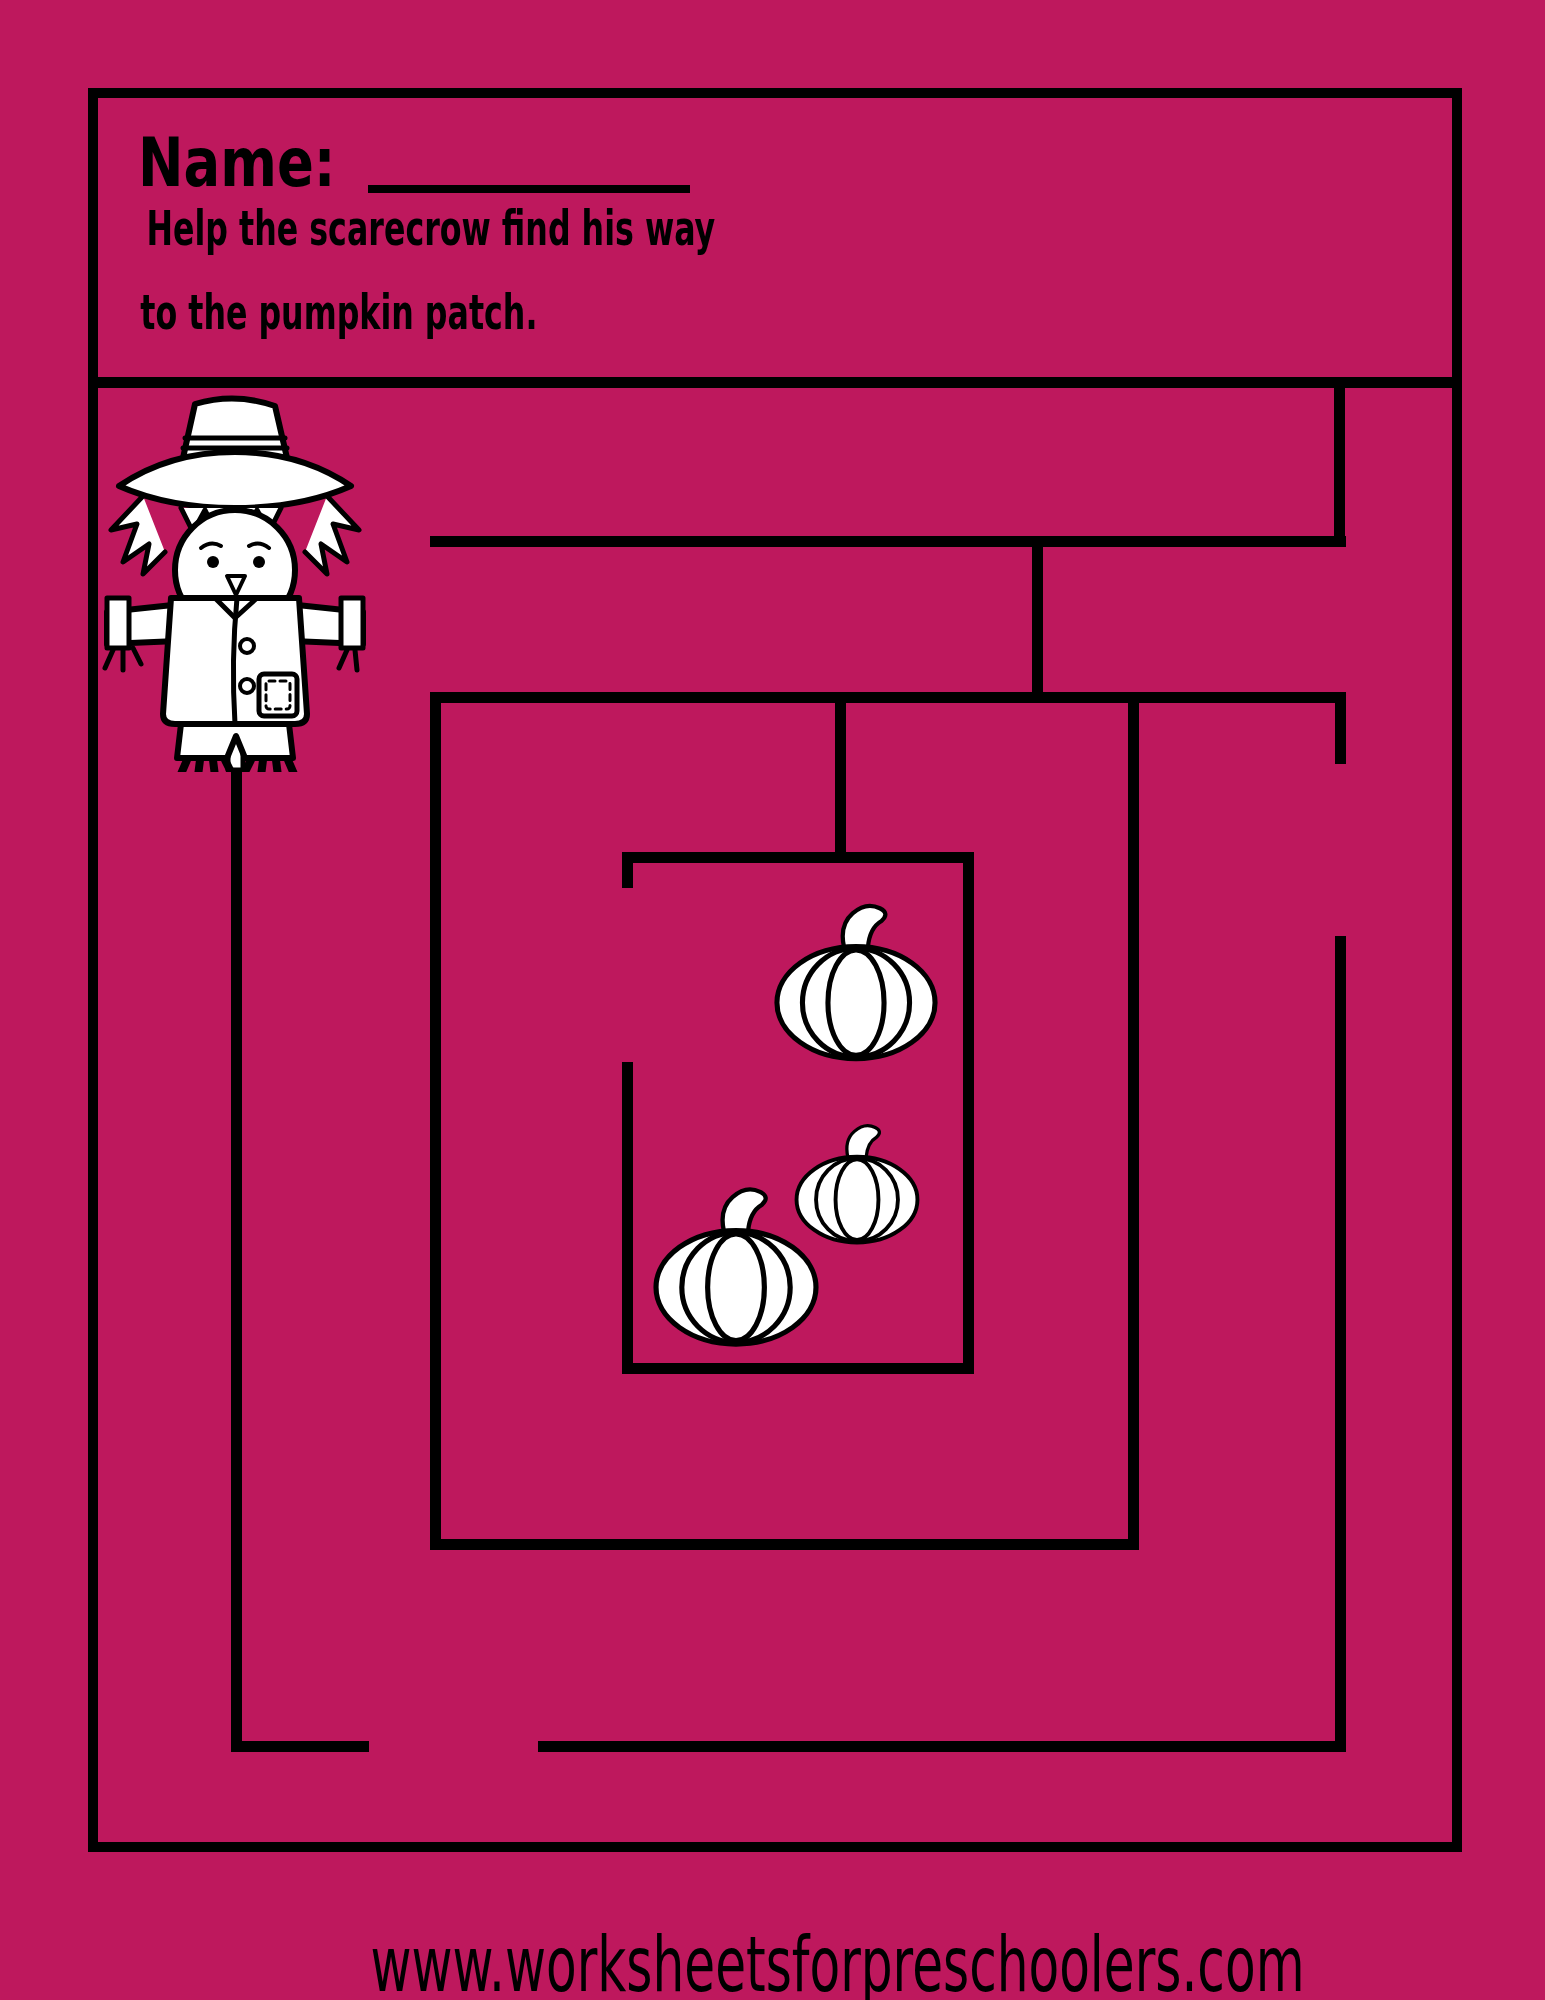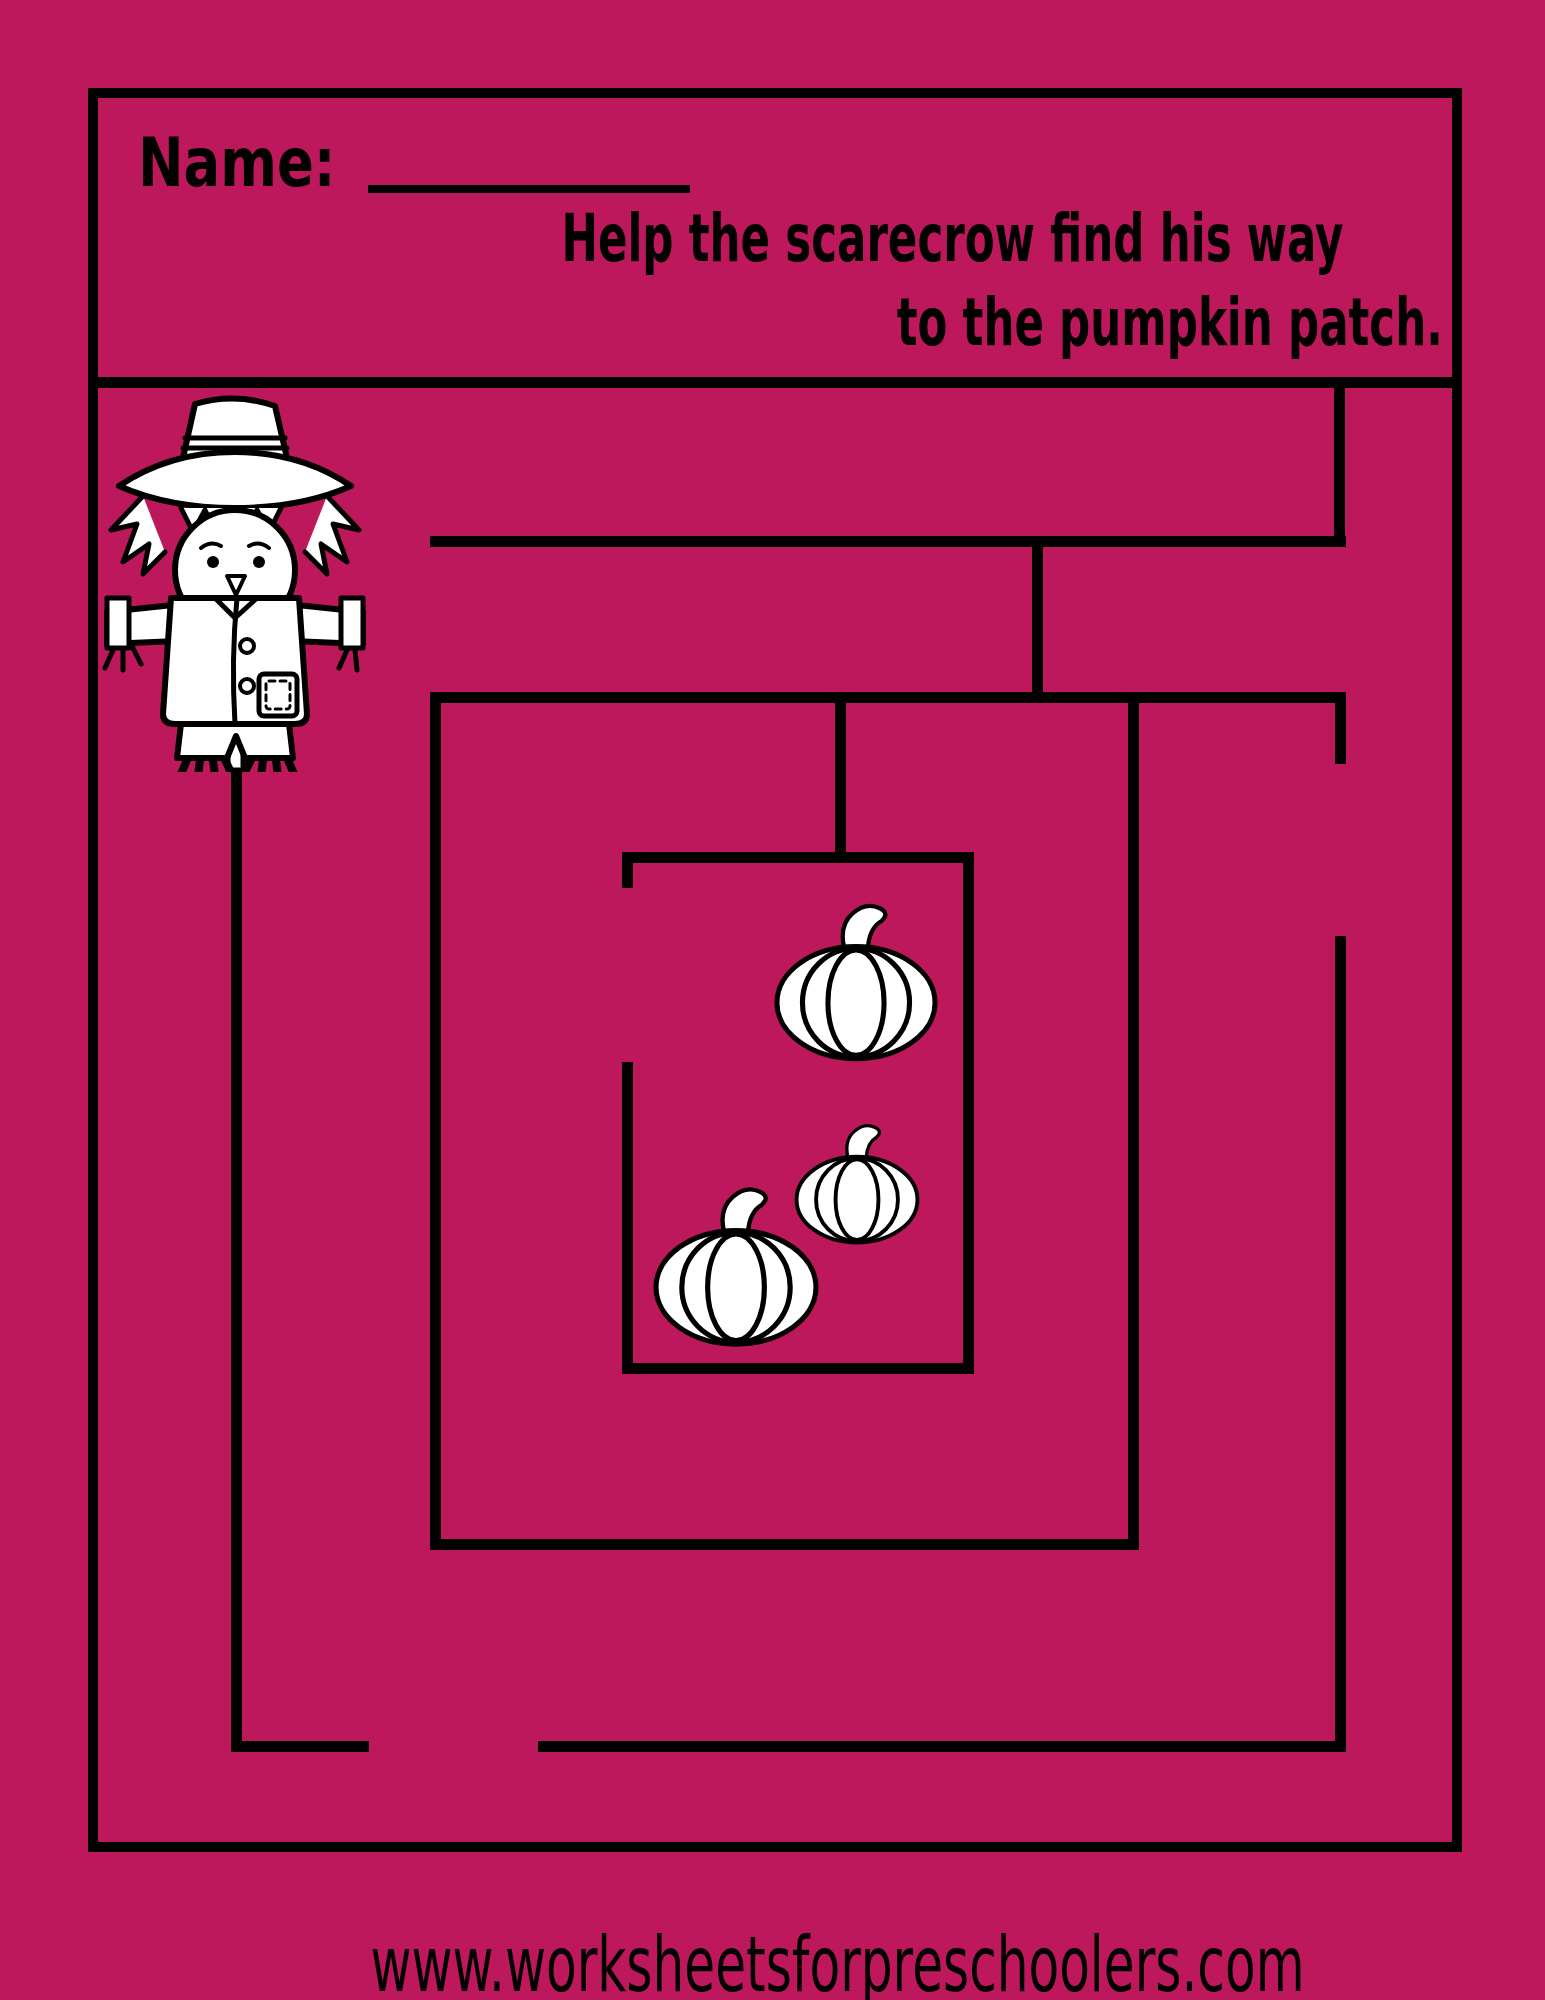--- a/index.html
+++ b/index.html
@@ -11,22 +11,22 @@
     position:absolute; left:88px; top:88px; width:1354px; height:1744px;
     border:10px solid #000;
   }
   .separator{ position:absolute; left:88px; top:377px; width:1374px; height:11px; background:#000; }
   .name-label{
     position:absolute; left:138px; top:123px; font-size:68px; font-weight:700;
     transform:scaleX(0.80); transform-origin:left top; white-space:nowrap;
   }
   .name-line{ position:absolute; left:368px; top:185px; width:322px; height:8px; background:#000; }
   .title-line{
-    position:absolute; left:0; width:1545px; text-align:right;
-    font-size:66px; font-weight:700; white-space:nowrap;
+    position:absolute; left:0; width:1545px; text-align:left;
+    font-size:48px; font-weight:700; white-space:nowrap;
   }
   .title-line > span{ display:inline-block; transform:scaleX(0.66); transform-origin:center top; }
   .title-1{ top:200px; }
   .title-2{ top:284px;padding-left:38px; }
   .footer-url{
     position:absolute; left:0; top:1872px; width:1545px; text-align:right;
     font-size:76px; font-weight:400; white-space:nowrap;margin-top:48px;
   }
   .footer-url > span{ display:inline-block; transform:scaleX(0.66); transform-origin:center top; }
   .wall{ position:absolute; background:#000; }

